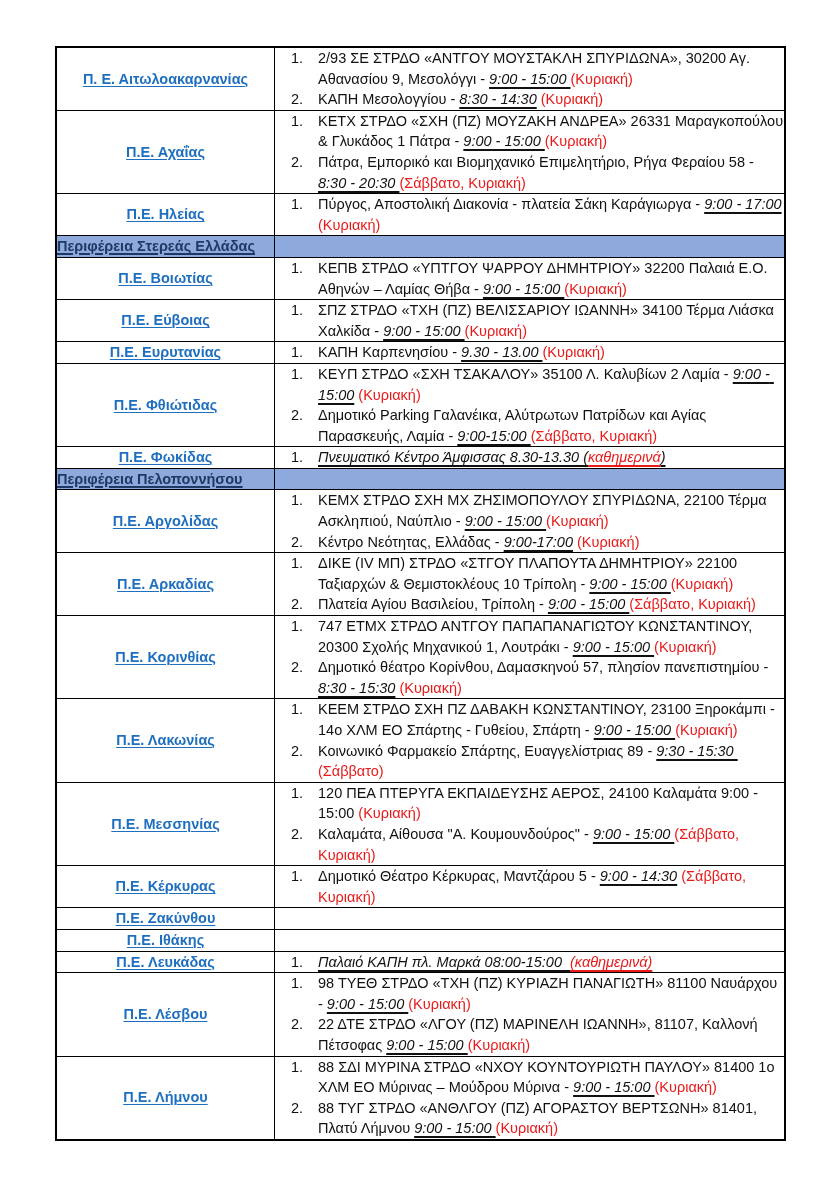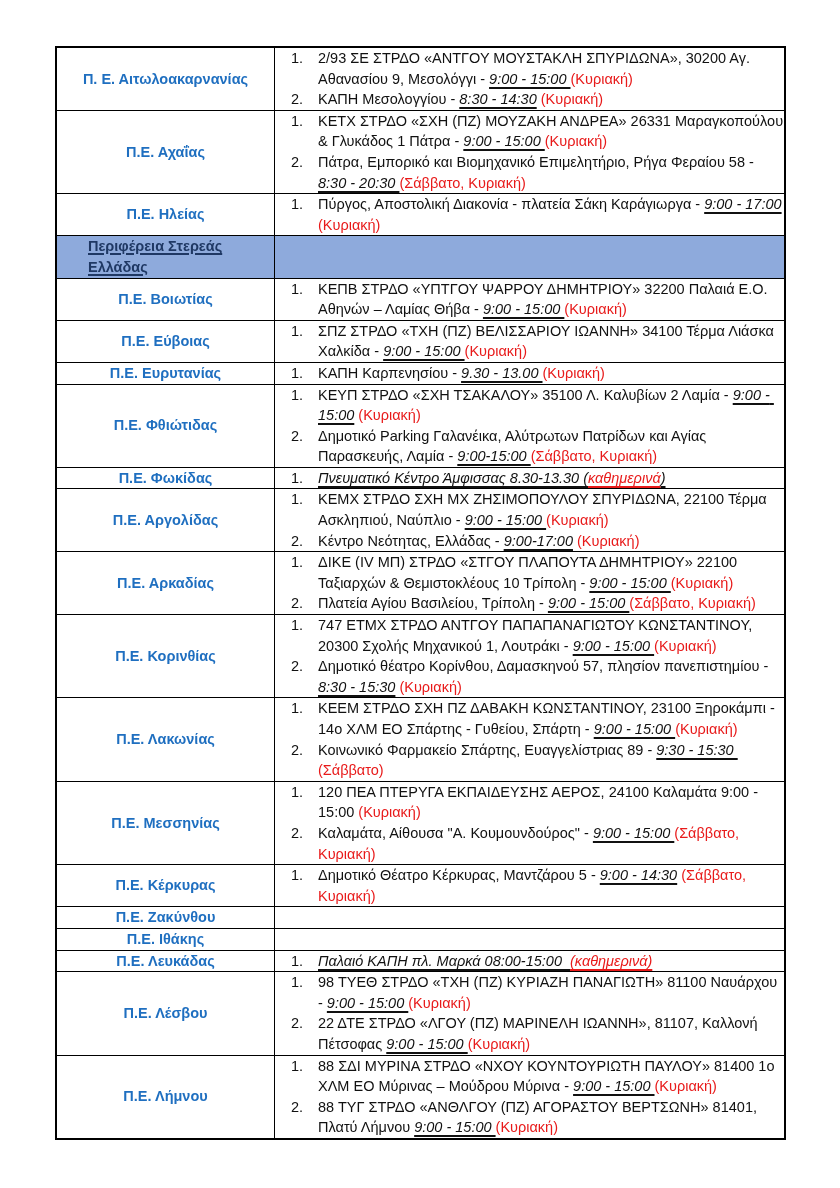--- a/index.html
+++ b/index.html
@@ -26,20 +26,21 @@
     padding:0;
   }
   td.region-cell{
     width:217px;
     text-align:center;
     padding:1px 2px;
   }
   .region-label{
     color:var(--link-blue);
     font-weight:bold;
+    text-decoration:underline;
     text-decoration-thickness:1.4px;
     text-underline-offset:2px;
     cursor:pointer;
   }
   td.items-cell{
     padding:1px 8px 1px 0;
     vertical-align:middle;
   }
   .list-item{
     position:relative;
@@ -53,21 +54,20 @@
   .seg{white-space:pre-wrap;}
   .seg.u{
     text-decoration:underline;
     text-decoration-thickness:1.7px;
     text-underline-offset:3px;
     font-style:italic;
   }
   .seg.r{color:var(--red);}
   tr.section-row td{
     background:var(--section-bg);
-    padding-left:31px;
   }
   td.section-label-cell{
     width:217px;
     padding:1px 2px 1px 4px;
     text-align:left;
   }
   .section-label{
     color:var(--section-text);
     font-weight:bold;
     text-decoration:underline;
@@ -129,20 +129,24 @@
             <div class="list-item"><span class="item-number">1.</span><span class="seg">ΚΕΥΠ ΣΤΡΔΟ «ΣΧΗ ΤΣΑΚΑΛΟΥ» 35100 Λ. Καλυβίων 2 Λαμία - </span><span class="seg u">9:00 - 15:00</span><span class="seg"> </span><span class="seg r">(Κυριακή)</span></div>
             <div class="list-item"><span class="item-number">2.</span><span class="seg">Δημοτικό Parking Γαλανέικα, Αλύτρωτων Πατρίδων και Αγίας Παρασκευής, Λαμία - </span><span class="seg u">9:00-15:00 </span><span class="seg r">(Σάββατο, Κυριακή)</span></div>
           </td>
         </tr>
         <tr>
           <td class="region-cell"><span class="region-label">Π.Ε. Φωκίδας</span></td>
           <td class="items-cell">
             <div class="list-item"><span class="item-number">1.</span><span class="seg u">Πνευματικό Κέντρο Άμφισσας 8.30-13.30 (</span><span class="seg u r">καθημερινά</span><span class="seg u">)</span></div>
           </td>
         </tr>
+        <tr class="section-row">
+          <td class="section-label-cell"><span class="section-label">Περιφέρεια Πελοποννήσου</span></td>
+          <td></td>
+        </tr>
         <tr>
           <td class="region-cell"><span class="region-label">Π.Ε. Αργολίδας</span></td>
           <td class="items-cell">
             <div class="list-item"><span class="item-number">1.</span><span class="seg">ΚΕΜΧ ΣΤΡΔΟ ΣΧΗ ΜΧ ΖΗΣΙΜΟΠΟΥΛΟΥ ΣΠΥΡΙΔΩΝΑ, 22100 Τέρμα Ασκληπιού, Ναύπλιο - </span><span class="seg u">9:00 - 15:00 </span><span class="seg r">(Κυριακή)</span></div>
             <div class="list-item"><span class="item-number">2.</span><span class="seg">Κέντρο Νεότητας, Ελλάδας - </span><span class="seg u">9:00-17:00</span><span class="seg"> </span><span class="seg r">(Κυριακή)</span></div>
           </td>
         </tr>
         <tr>
           <td class="region-cell"><span class="region-label">Π.Ε. Αρκαδίας</span></td>
           <td class="items-cell">

